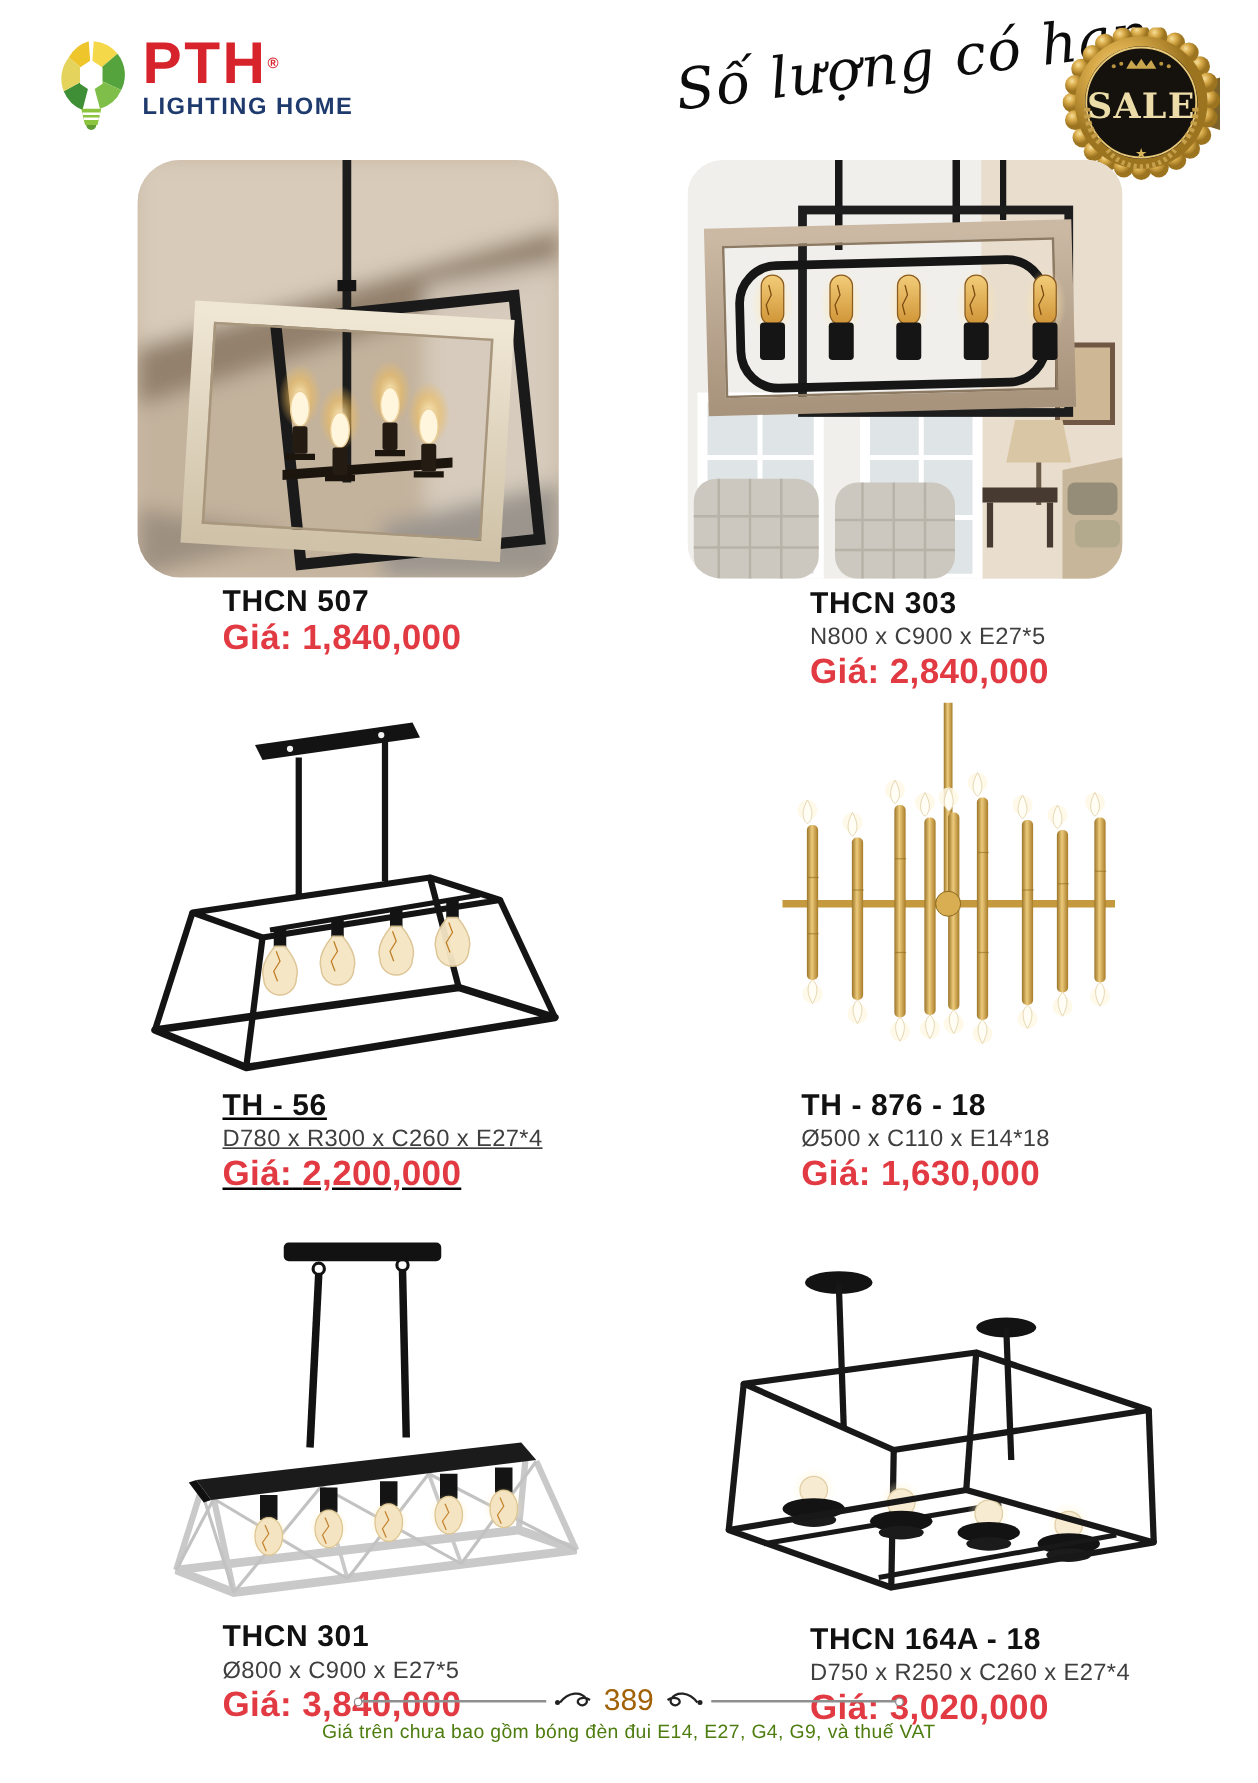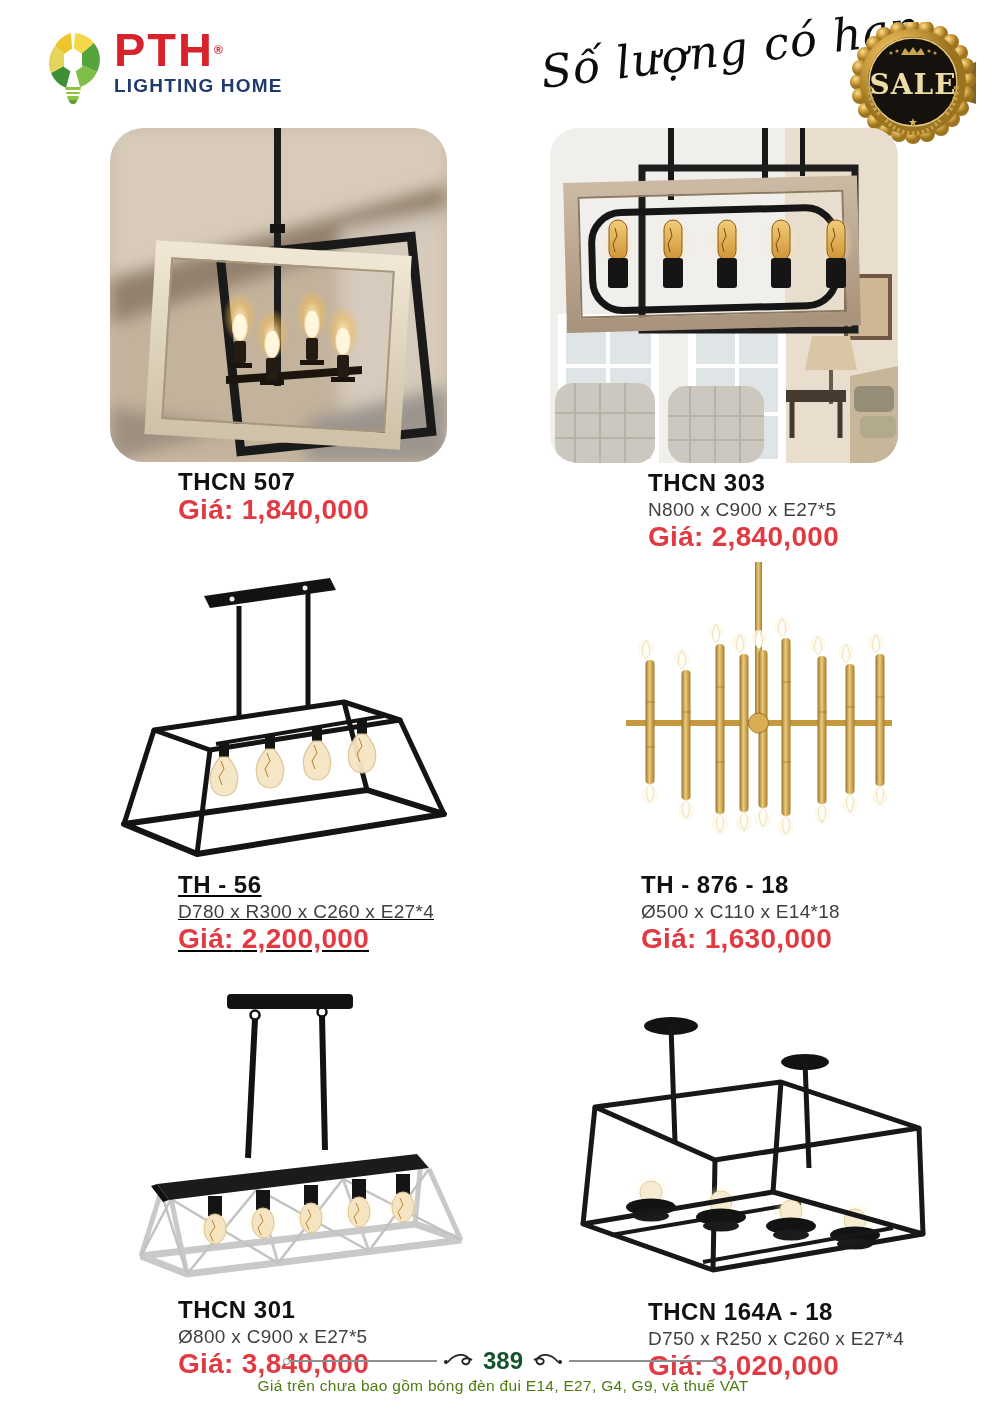--- a/index.html
+++ b/index.html
@@ -30,21 +30,21 @@
   .p-price{font-size:28px;font-weight:bold;color:#e23a42;letter-spacing:0.3px;line-height:26px;margin-top:2px;}
 
   
   .footer-row{position:absolute;left:0;top:1349px;width:100%;display:flex;
         align-items:center;justify-content:center;gap:5px;}
   .f-line{height:2px;width:148px;background:#8f8f8f;position:relative;}
   .f-line::after{content:"";position:absolute;top:-2px;width:5px;height:5px;border:1px solid #8f8f8f;
         border-radius:50%;background:#fff;}
   .f-line.left::after{left:-6px;}
   .f-line.right::after{right:-6px;}
-  .f-page{font-size:24px;font-weight:bold;color:#14532d;padding:0 2px;line-height:24px;}
+  .f-page{font-size:24px;font-weight:normal;color:#a16207;padding:0 2px;line-height:24px;}
   .footer-note{position:absolute;left:0;top:1377px;width:100%;text-align:center;
         font-size:15.5px;color:#4d7c0f;letter-spacing:0.3px;}
 </style>
 </head>
 <body>
 
 <div class="page">
 
   <div class="logo">
     <svg width="62" height="80" viewBox="0 0 62 80">

